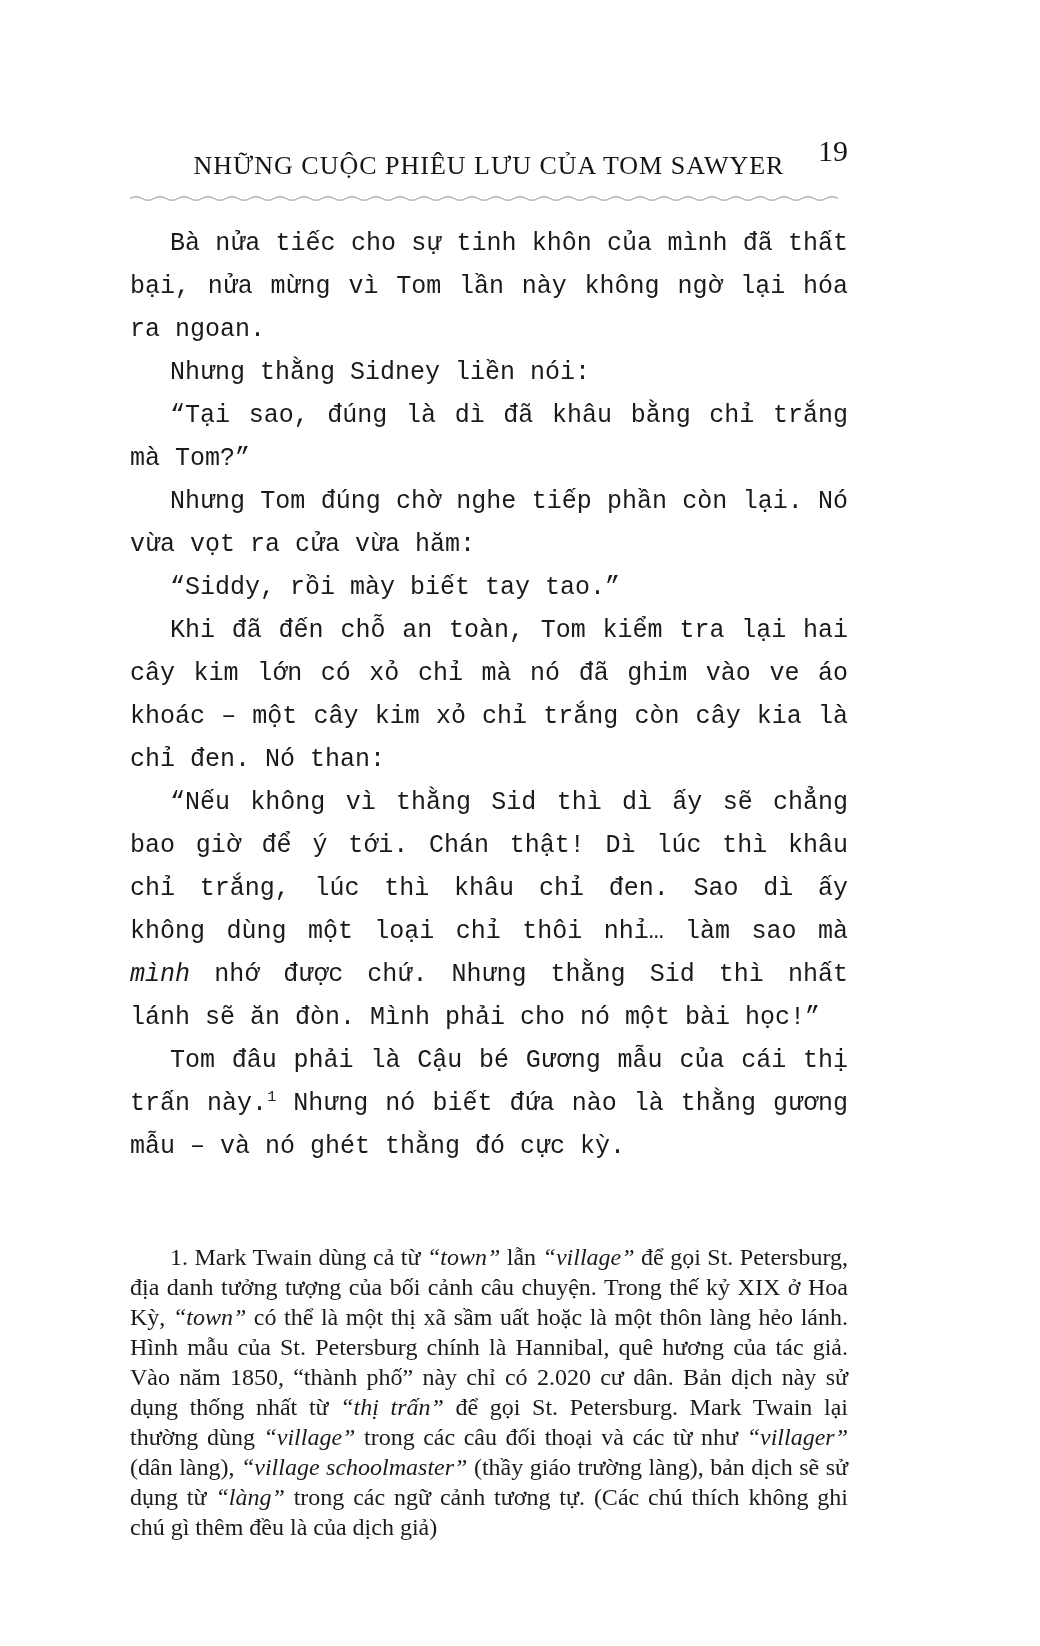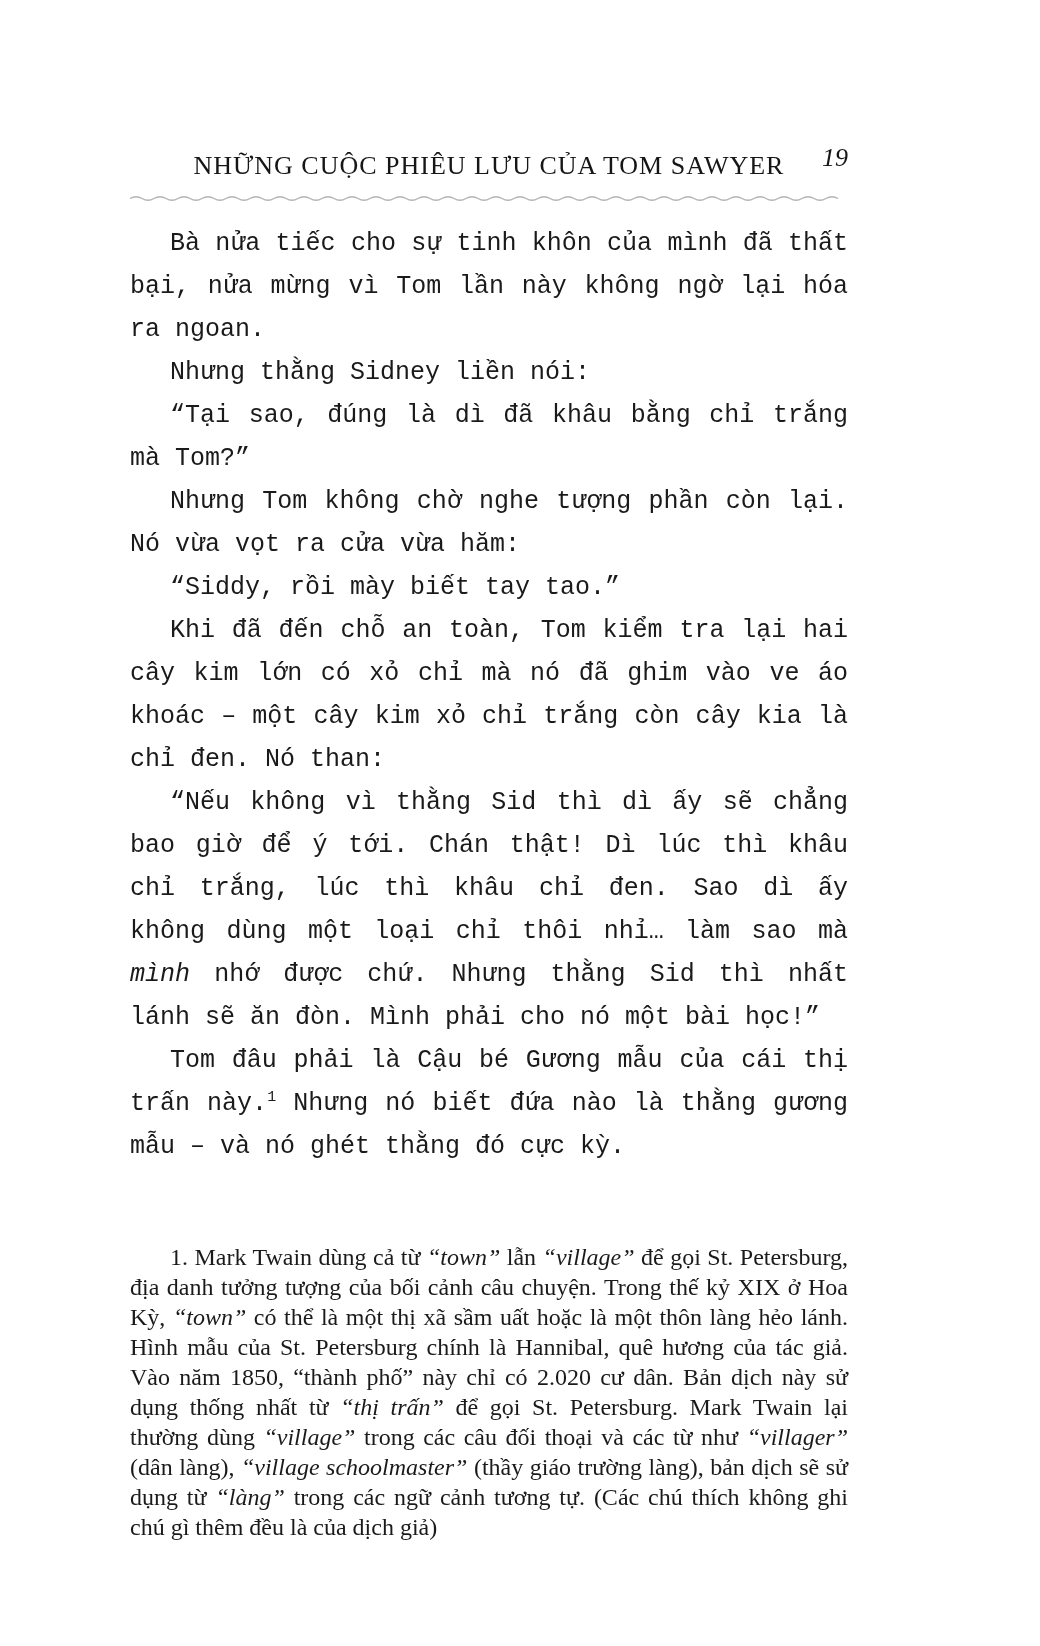--- a/index.html
+++ b/index.html
@@ -32,24 +32,23 @@
     text-align: center;
     font-size: 26px;
     line-height: 32px;
     letter-spacing: 1px;
     color: #161616;
     white-space: nowrap;
   }
   .running-head .page-number {
     position: absolute;
     right: 0;
-    bottom: 8px;
+    bottom: 15px;
     letter-spacing: 0;
-    font-size: 26px;
-    font-style: italic;
+    font-size: 30px;
   }
   
   .wavy-wrap {
     margin-top: 12px;
     height: 8px;
     line-height: 0;
   }
   
   .body-text {
     margin-top: 20px;
@@ -96,21 +95,21 @@
     <div class="wavy-wrap">
       <svg width="718" height="8" viewBox="0 0 718 8">
         <path fill="none" stroke-width="1.3" d="M0 4.5 q 6 -3.5 12 0 t 12 0 t 12 0 t 12 0 t 12 0 t 12 0 t 12 0 t 12 0 t 12 0 t 12 0 t 12 0 t 12 0 t 12 0 t 12 0 t 12 0 t 12 0 t 12 0 t 12 0 t 12 0 t 12 0 t 12 0 t 12 0 t 12 0 t 12 0 t 12 0 t 12 0 t 12 0 t 12 0 t 12 0 t 12 0 t 12 0 t 12 0 t 12 0 t 12 0 t 12 0 t 12 0 t 12 0 t 12 0 t 12 0 t 12 0 t 12 0 t 12 0 t 12 0 t 12 0 t 12 0 t 12 0 t 12 0 t 12 0 t 12 0 t 12 0 t 12 0 t 12 0 t 12 0 t 12 0 t 12 0 t 12 0 t 12 0 t 12 0 t 12 0" stroke="#b3b3b3"></path>
       </svg>
     </div>
 
     <main class="body-text">
       <p><span>Bà nửa tiếc cho sự tinh khôn của mình đã thất bại, nửa mừng vì Tom lần này không ngờ lại hóa ra ngoan.</span></p>
       <p><span>Nhưng thằng Sidney liền nói:</span></p>
       <p><span>“Tại sao, đúng là dì đã khâu bằng chỉ trắng mà Tom?”</span></p>
-      <p><span>Nhưng Tom không chờ nghe tượng phần còn lại. Nó vừa vọt ra cửa vừa hăm:</span></p>
+      <p><span>Nhưng Tom đúng chờ nghe tiếp phần còn lại. Nó vừa vọt ra cửa vừa hăm:</span></p>
       <p><span>“Siddy, rồi mày biết tay tao.”</span></p>
       <p><span>Khi đã đến chỗ an toàn, Tom kiểm tra lại hai cây kim lớn có xỏ chỉ mà nó đã ghim vào ve áo khoác – một cây kim xỏ chỉ trắng còn cây kia là chỉ đen. Nó than:</span></p>
       <p><span>“Nếu không vì thằng Sid thì dì ấy sẽ chẳng bao giờ để ý tới. Chán thật! Dì lúc thì khâu chỉ trắng, lúc thì khâu chỉ đen. Sao dì ấy không dùng một loại chỉ thôi nhỉ… làm sao mà </span><i>mình</i><span> nhớ được chứ. Nhưng thằng Sid thì nhất lánh sẽ ăn đòn. Mình phải cho nó một bài học!”</span></p>
       <p><span>Tom đâu phải là Cậu bé Gương mẫu của cái thị trấn này.</span><sup>1</sup><span> Nhưng nó biết đứa nào là thằng gương mẫu – và nó ghét thằng đó cực kỳ.</span></p>
     </main>
 
     <section class="footnote">
       <p><span>1. Mark Twain dùng cả từ </span><i>“town”</i><span> lẫn </span><i>“village”</i><span> để gọi St. Petersburg, địa danh tưởng tượng của bối cảnh câu chuyện. Trong thế kỷ XIX ở Hoa Kỳ, </span><i>“town”</i><span> có thể là một thị xã sầm uất hoặc là một thôn làng hẻo lánh. Hình mẫu của St. Petersburg chính là Hannibal, quê hương của tác giả. Vào năm 1850, “thành phố” này chỉ có 2.020 cư dân. Bản dịch này sử dụng thống nhất từ </span><i>“thị trấn”</i><span> để gọi St. Petersburg. Mark Twain lại thường dùng </span><i>“village”</i><span> trong các câu đối thoại và các từ như </span><i>“villager”</i><span> (dân làng), </span><i>“village schoolmaster”</i><span> (thầy giáo trường làng), bản dịch sẽ sử dụng từ </span><i>“làng”</i><span> trong các ngữ cảnh tương tự. (Các chú thích không ghi chú gì thêm đều là của dịch giả)</span></p>
     </section>
 

